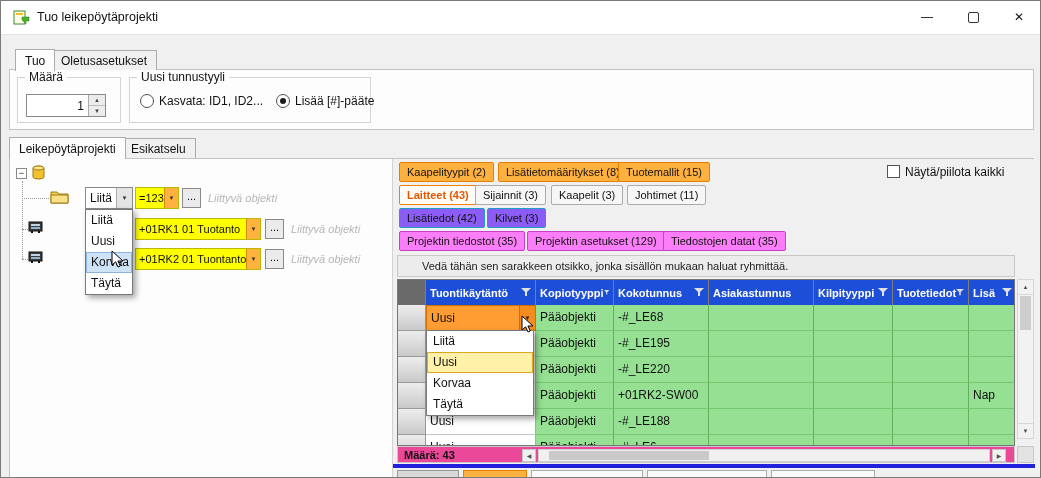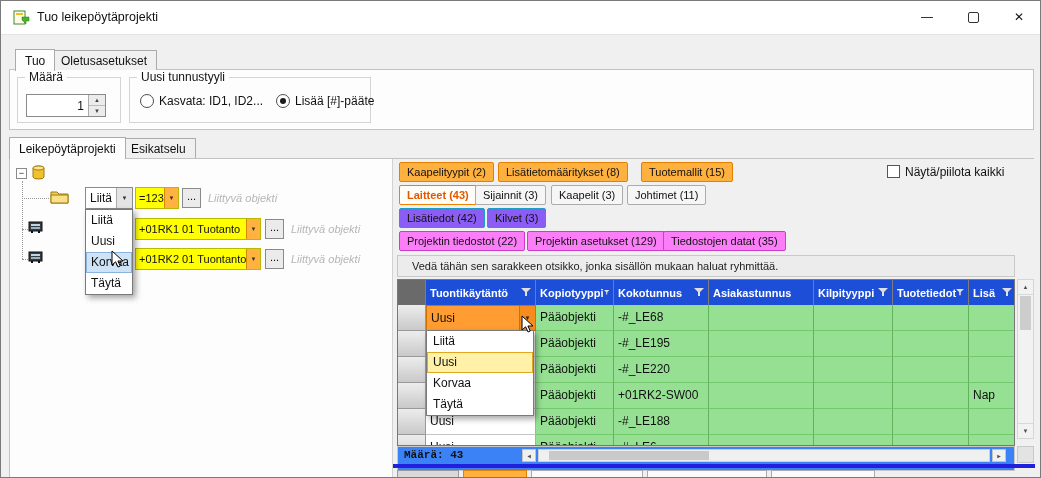--- a/index.html
+++ b/index.html
@@ -56,21 +56,21 @@
   .tag{position:absolute;font-size:11px;padding:3px 7px;border-radius:2px;border:1px solid;white-space:nowrap;cursor:pointer;}
   .tag.orange{background:#FFB13F;border-color:#E28000;}
   .tag.activeO{background:#fffdf8;border-color:#F08000;color:#E25800;font-weight:bold;}
   .tag.neutral{background:#f6f6f6;border-color:#ababab;}
   .tag.cyan{background:#8b5cf6;border-color:#1C9FC2;}
   .tag.pink{background:#FB7DF8;border-color:#C93EC6;}
   .cb{position:absolute;width:13px;height:13px;background:#fff;border:1px solid #555;box-sizing:border-box;cursor:pointer;}
   .cblabel{position:absolute;font-size:12px;cursor:pointer;}
   
   .ghintbar{position:absolute;left:396px;top:254px;width:618px;height:22px;background:#ececec;border:1px solid #c8c8c8;
-            box-sizing:border-box;font-size:11px;color:#222;display:flex;align-items:center;padding-left:14px;}
+            box-sizing:border-box;font-size:11px;color:#222;display:flex;align-items:center;padding-left:24px;}
   .grid{position:absolute;left:396px;top:278px;width:618px;height:167px;border:1px solid #777;background:#fff;
         box-sizing:border-box;overflow:hidden;}
   .ghead{display:flex;height:25px;background:#1d4ed8;}
   .gh{display:flex;align-items:center;justify-content:space-between;padding:0 4px;box-sizing:border-box;color:#fff;
       font-size:11px;font-weight:bold;border-right:1px solid #7d7d7d;overflow:hidden;white-space:nowrap;cursor:pointer;}
   .gh0{width:28px;background:#6a6a6a;border-right:1px solid #7d7d7d;box-sizing:border-box;flex:none;}
   .grow{display:flex;height:26px;}
   .rh{background:linear-gradient(#ededed,#c9c9c9);border-right:1px solid #999;border-bottom:1px solid #999;box-sizing:border-box;cursor:pointer;}
   .gc{box-sizing:border-box;border-right:1px solid #62b25d;border-bottom:1px solid #74c96f;background:#95e092;
       font-size:12px;padding:5px 0 0 4px;overflow:hidden;white-space:nowrap;cursor:default;}
@@ -83,21 +83,21 @@
   .ccell .cbtn{width:15px;height:100%;background:#f58c1d;border-left:1px solid #d07000;display:flex;align-items:center;
                justify-content:center;font-size:6px;color:#222;}
   .gdrop{position:absolute;left:425px;top:329px;width:108px;background:#fff;border:1px solid #7a7a7a;z-index:40;
          box-shadow:3px 3px 6px rgba(0,0,0,.35);box-sizing:border-box;}
   .gdi{height:21px;line-height:21px;padding-left:6px;font-size:12px;cursor:pointer;}
   .gdi.hly{background:#fff1a8;outline:1px solid #e0a820;outline-offset:-1px;}
   
   .vsb{position:absolute;left:1016px;top:278px;width:17px;height:160px;background:#f2f2f2;border:1px solid #d6d6d6;box-sizing:border-box;}
   .vsb .sbtn{position:absolute;left:0;right:0;height:14px;text-align:center;font-size:6px;line-height:14px;color:#505050;cursor:pointer;}
   .vsb .thumb{position:absolute;left:2px;right:2px;top:16px;height:34px;background:#cdcdcd;cursor:pointer;}
-  .statusbar{position:absolute;left:396px;top:445px;width:618px;height:25px;background:#3b82f6;border:1px solid #c8c8c8;box-sizing:border-box;font-family:Liberation Mono, monospace;}
+  .statusbar{position:absolute;left:396px;top:445px;width:618px;height:17px;background:#ec4899;border:1px solid #c8c8c8;box-sizing:border-box;}
   .statuslabel{position:absolute;left:6px;top:2px;font-size:11px;font-weight:bold;}
   .hbtn{position:absolute;top:2px;width:14px;height:13px;text-align:center;font-size:6px;line-height:13px;color:#505050;
         background:#f0f0f0;border:1px solid #c4c4c4;box-sizing:border-box;cursor:pointer;}
   .htrack{position:absolute;left:140px;top:2px;width:452px;height:13px;background:#f0f0f0;border:1px solid #d0d0d0;box-sizing:border-box;}
   .hthumb{position:absolute;left:10px;top:1px;width:160px;height:9px;background:#c9c9c9;cursor:pointer;}
   .corner{position:absolute;left:1016px;top:445px;width:17px;height:17px;background:#e3e3e3;border:1px solid #c8c8c8;box-sizing:border-box;}
   .blueline{position:absolute;left:392px;top:463px;width:642px;height:4px;background:#2121DD;}
   .stub{position:absolute;top:469px;height:14px;box-sizing:border-box;border:1px solid;}
   
   .cursor{position:absolute;z-index:99;pointer-events:none;}
@@ -234,33 +234,33 @@
 
   <div class="ldrop">
     <div class="ldi">Liitä</div>
     <div class="ldi">Uusi</div>
     <div class="ldi hlb">Korvaa</div>
     <div class="ldi">Täytä</div>
   </div>
 
   <div class="tag orange" style="left:398px;top:161px;">Kaapelityypit (2)</div>
   <div class="tag orange" style="left:497px;top:161px;">Lisätietomääritykset (8)</div>
-  <div class="tag orange" style="left:640px;top:161px;">Tuotemallit (15)</div>
+  <div class="tag orange" style="left:617px;top:161px;">Tuotemallit (15)</div>
   <div class="cb" style="left:886px;top:164px;"></div>
   <span class="cblabel" style="left:904px;top:164px;">Näytä/piilota kaikki</span>
 
   <div class="tag activeO" style="left:398px;top:184px;">Laitteet (43)</div>
   <div class="tag neutral" style="left:474px;top:184px;">Sijainnit (3)</div>
   <div class="tag neutral" style="left:550px;top:184px;">Kaapelit (3)</div>
   <div class="tag neutral" style="left:626px;top:184px;">Johtimet (11)</div>
 
   <div class="tag cyan" style="left:398px;top:207px;">Lisätiedot (42)</div>
   <div class="tag cyan" style="left:486px;top:207px;">Kilvet (3)</div>
 
-  <div class="tag pink" style="left:398px;top:230px;">Projektin tiedostot (22)</div>
+  <div class="tag pink" style="left:398px;top:230px;">Projektin tiedostot (35)</div>
   <div class="tag pink" style="left:526px;top:230px;">Projektin asetukset (129)</div>
   <div class="tag pink" style="left:662px;top:230px;">Tiedostojen datat (35)</div>
 
   <div class="ghintbar">
     <span>Vedä tähän sen sarakkeen otsikko, jonka sisällön mukaan haluat ryhmittää.</span>
   </div>
 
   <div class="grid">
     <div class="ghead">
       <div class="gh0"></div>

